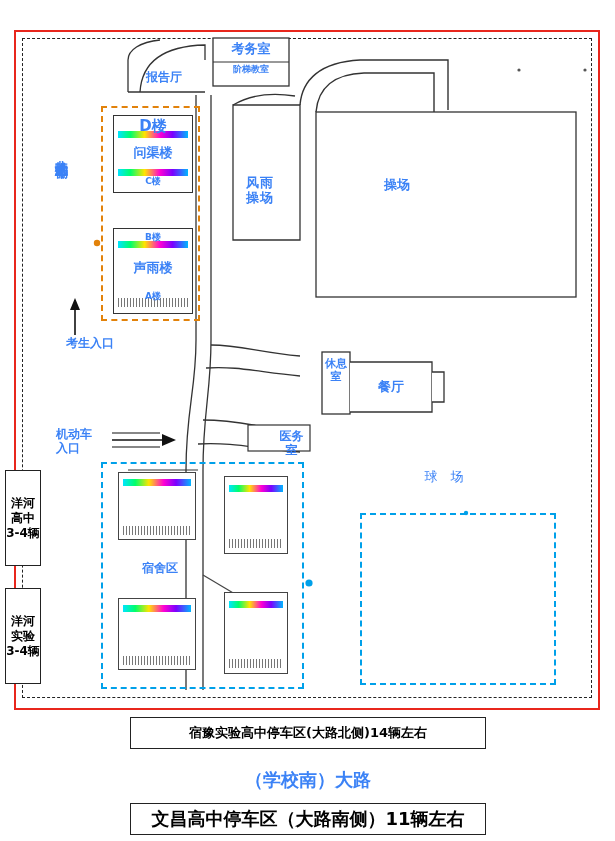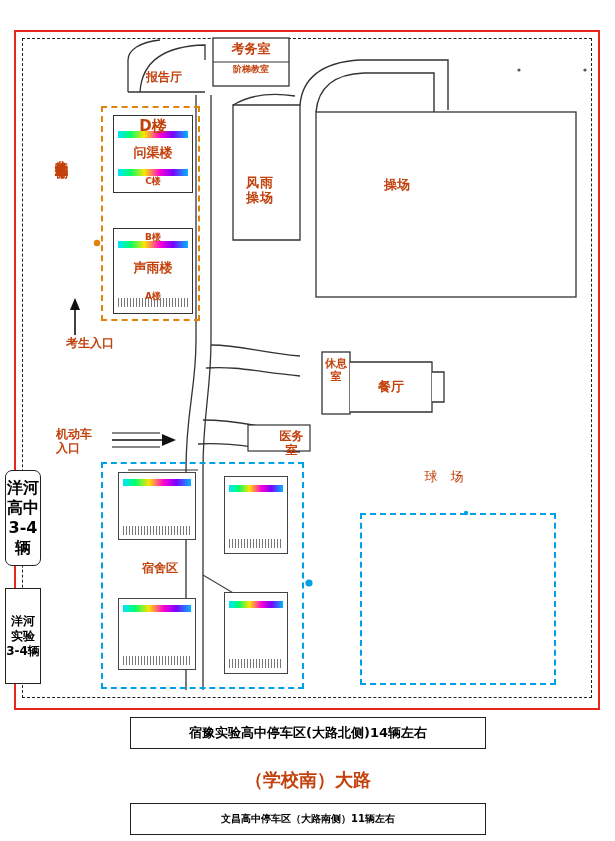--- a/index.html
+++ b/index.html
@@ -13,21 +13,21 @@
     width: 615px;
     height: 841px;
     background: #ffffff;
     overflow: hidden;
   }
   .abs { position: absolute; box-sizing: border-box; }
 
   
   .lbl {
     position: absolute;
-    color: #c2410c;
+    color: #3b82f6;
     font-weight: bold;
     line-height: 1.15;
     text-align: center;
     white-space: pre-line;
     box-sizing: border-box;
   }
   .lbl-normal { font-weight: normal; }
 
   
   .campus-border {
@@ -217,30 +217,30 @@
 
   <div class="lbl" style="left:360px; top:380px; width:62px; font-size:13px;">餐厅</div>
 
   <div class="lbl" style="left:250px; top:430px; width:58px; font-size:12px;padding-left:25px;">医务室</div>
 
   <div class="lbl" style="left:56px; top:428px; width:60px; font-size:12px; text-align:left;">机动车
 入口</div>
 
   <div class="lbl lbl-normal" style="left:404px; top:470px; width:80px; font-size:13px;">球　场</div>
 
-  <div class="abs capbox" style="left:5px; top:470px; width:36px; height:96px; font-size:16px; line-height:1.25;border-radius:7px;">
+  <div class="abs capbox" style="left:5px; top:470px; width:36px; height:96px; font-size:12px; line-height:1.25;">
     <span>洋河高中3-4辆</span>
   </div>
   <div class="abs capbox" style="left:5px; top:588px; width:36px; height:96px; font-size:12px; line-height:1.25;">
     <span>洋河实验3-4辆</span>
   </div>
 
   <div class="abs capbox" style="left:130px; top:717px; width:356px; height:32px; font-size:13px;text-align:center;">
     <span>宿豫实验高中停车区(大路北侧)14辆左右</span>
   </div>
 
   <div class="lbl" style="left:130px; top:770px; width:356px; font-size:18px;">（学校南）大路</div>
 
-  <div class="abs capbox" style="left:130px; top:803px; width:356px; height:32px; font-size:10px;">
+  <div class="abs capbox" style="left:130px; top:803px; width:356px; height:32px; font-size:18px;">
     <span>文昌高中停车区（大路南侧）11辆左右</span>
   </div>
 
 </div>
 
 </body></html>

